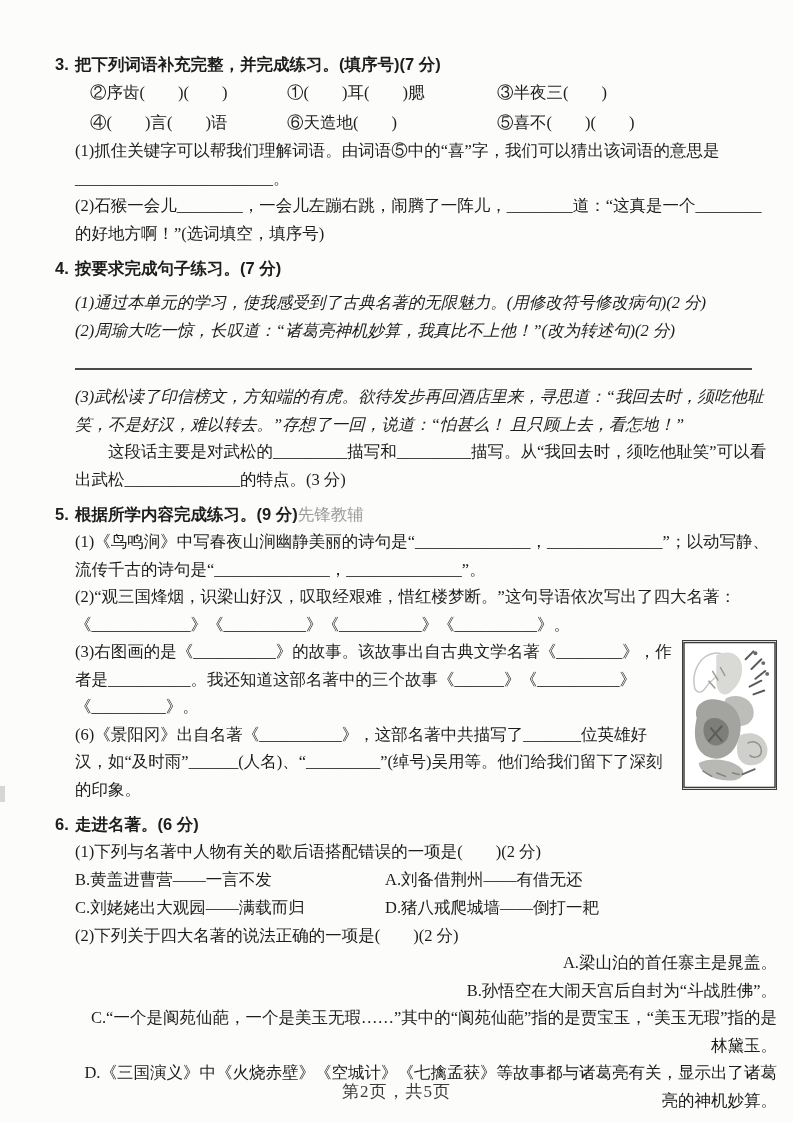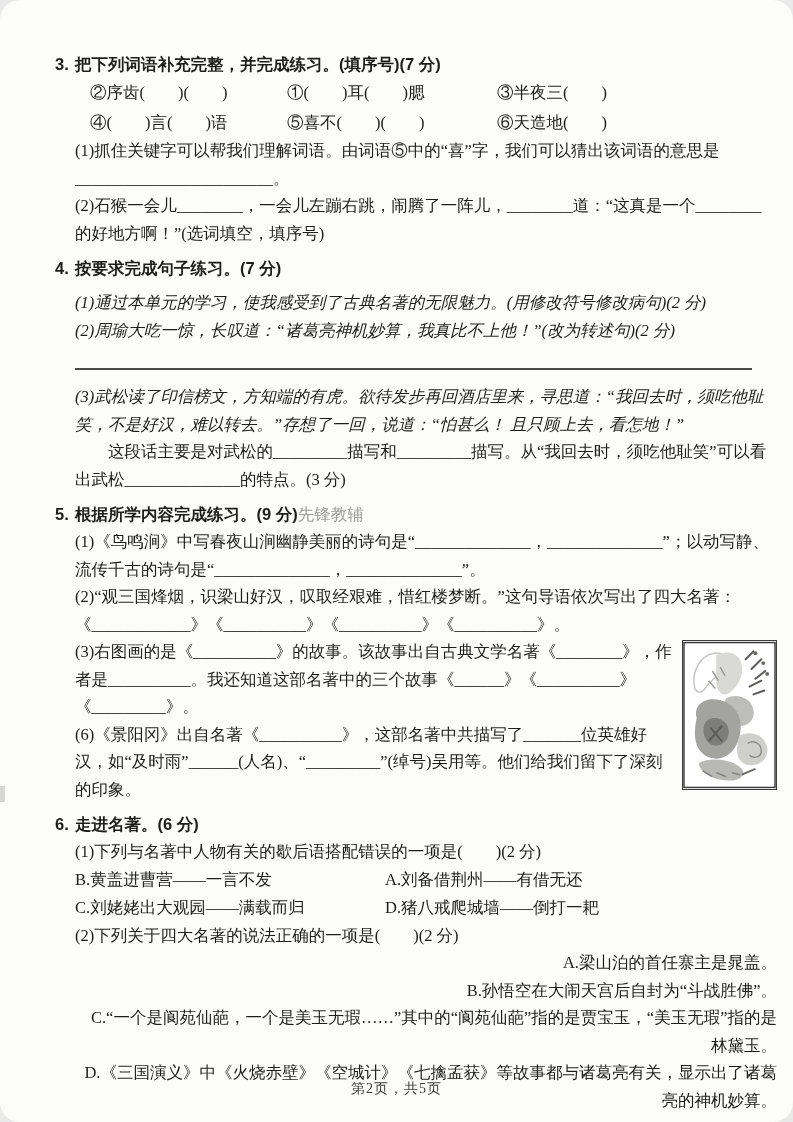--- a/index.html
+++ b/index.html
@@ -5,21 +5,20 @@
   html,body{margin:0;padding:0;background:#e9e9e9;}
   body{width:793px;overflow:hidden;}
   .page{
     position:relative;
     width:793px;height:1122px;
     background:#fcfcfa;
     font-family:"Liberation Serif","DejaVu Serif",serif;
     font-size:16.5px;
     color:#1d1d1d;
     box-sizing:border-box;
-    border-radius:20px;
   }
   .content{
     position:absolute;
     left:55px;top:50px;
     width:722px;
   }
   section{margin-bottom:7px;}
   .q-head{
     font-family:"Liberation Sans","DejaVu Sans",sans-serif;
     font-weight:700;
@@ -65,21 +64,21 @@
     margin:2px 0 4px 10px;
     border:1.5px solid #3c3c3c;
     background:#fff;
     box-sizing:border-box;
   }
   .footer{
     position:absolute;
     left:0;top:1080px;
     width:100%;
     text-align:center;
-    font-size:14px;
+    font-size:17px;
     color:#3a3a3a;
     letter-spacing:1px;
   }
   .artifact{
     position:absolute;
     left:0;top:786px;
     width:5px;height:16px;
     background:#d6d6d4;
   }
 </style>
@@ -95,22 +94,22 @@
       <div class="q-head"><span class="q-no">3.</span><span>把下列词语补充完整，并完成练习。(填序号)(7 分)</span></div>
       <div class="q-body">
         <div class="word-grid">
           <div class="word-row">
             <span>②序齿(　　)(　　)</span>
             <span>①(　　)耳(　　)腮</span>
             <span>③半夜三(　　)</span>
           </div>
           <div class="word-row">
             <span>④(　　)言(　　)语</span>
+            <span>⑥天造地(　　)</span>
             <span>⑤喜不(　　)(　　)</span>
-            <span>⑥天造地(　　)</span>
           </div>
         </div>
         <p>(1)抓住关键字可以帮我们理解词语。由词语⑤中的“喜”字，我们可以猜出该词语的意思是</p>
         <p>________________________。</p>
         <p>(2)石猴一会儿________，一会儿左蹦右跳，闹腾了一阵儿，________道：“这真是一个________的好地方啊！”(选词填空，填序号)</p>
       </div>
     </section>
 
     <section>
       <div class="q-head"><span class="q-no">4.</span><span>按要求完成句子练习。(7 分)</span></div>

